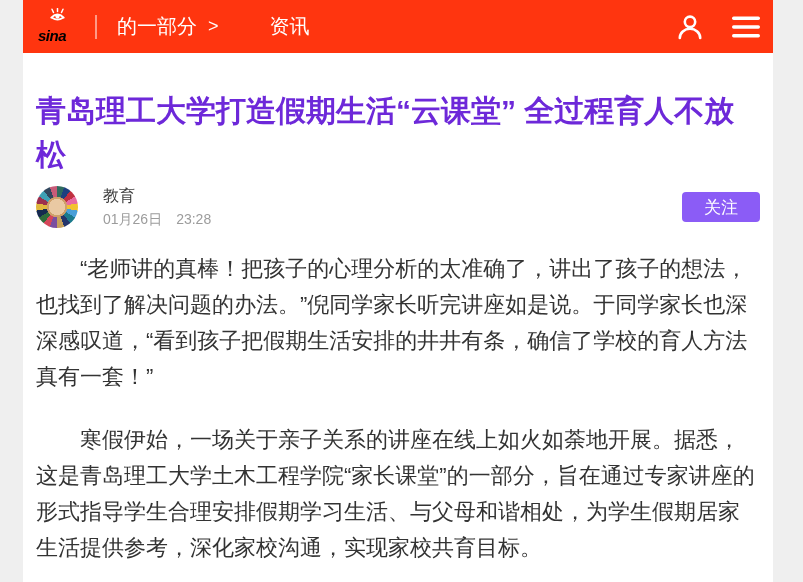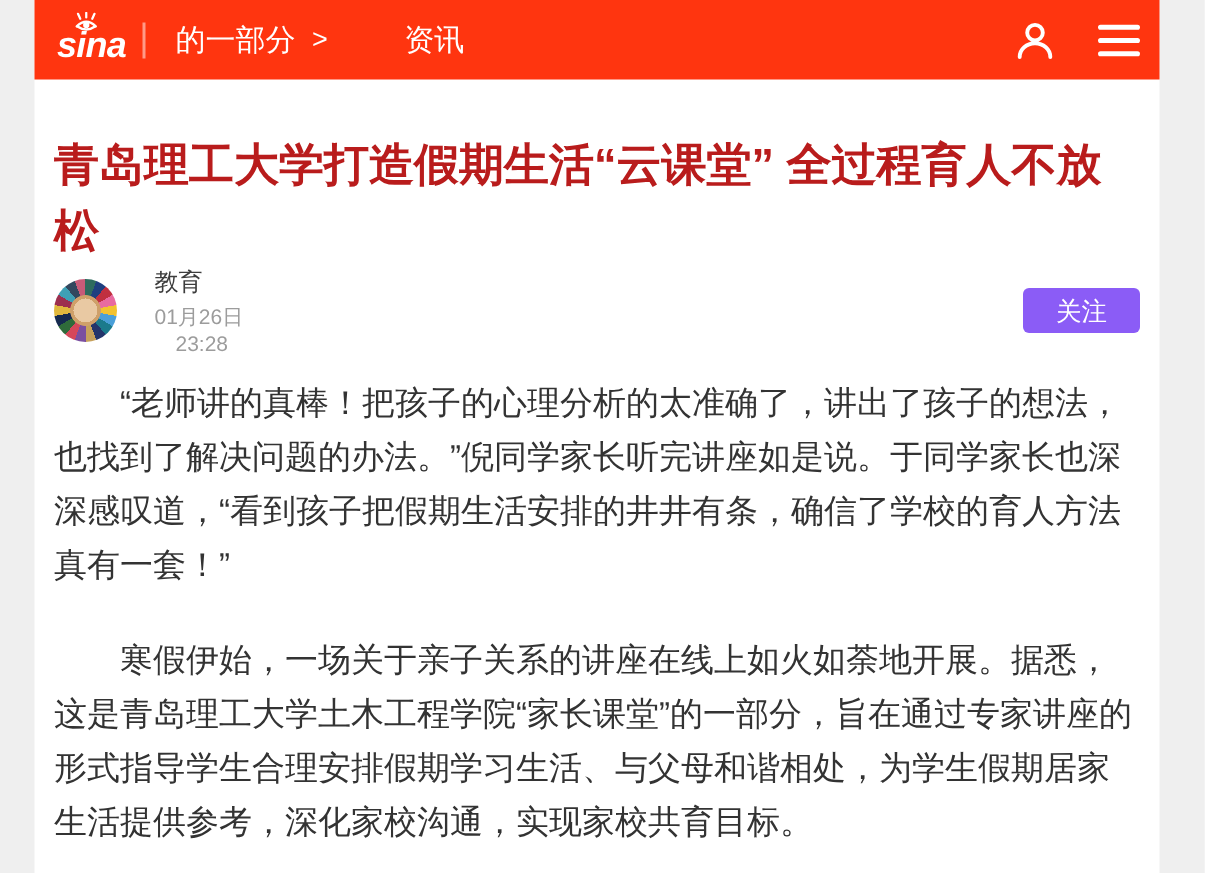--- a/index.html
+++ b/index.html
@@ -20,22 +20,22 @@
     height: 53px;
     background: #ff350f;
     display: flex;
     align-items: center;
     padding: 0 13px 0 15px;
     box-sizing: border-box;
   }
   .logo { position: relative; width: 46px; height: 38px; flex: 0 0 auto; cursor: pointer; }
   .logo-word {
     position: absolute; left: 0; bottom: 3px;
-    color: #ffffff; font-weight: bold; font-style: italic;
-    font-size: 24px; line-height: 1; letter-spacing: -0.5px;
+    color: #000000; font-weight: bold; font-style: italic;
+    font-size: 15px; line-height: 1; letter-spacing: -0.5px;
   }
   .logo-eye { position: absolute; left: 11px; top: 0; }
   .divider {
     width: 2px; height: 24px;
     background: rgba(255,255,255,0.5);
     margin-left: 11px; flex: 0 0 auto;
   }
   .crumbs {
     display: flex; align-items: center;
     color: #ffffff; font-size: 20px;
@@ -45,42 +45,42 @@
   .crumbs .sep { margin: 0 11px; font-size: 18px; }
   .crumbs .section { cursor: pointer; margin-left: 40px; }
   .spacer { flex: 1; }
   .icon-btn { cursor: pointer; display: block; flex: 0 0 auto; }
   .icon-user { margin-right: 27px; }
   
   .article { padding: 0 13px; }
   h1 {
     margin: 36px 0 0;
     font-size: 30px; line-height: 44px;
-    color: #b91c1c; font-weight: bold;
+    color: #6d28d9; font-weight: bold;
   }
   .author-row {
     display: flex; align-items: center;
     margin-top: 8px; height: 44px;
   }
   .avatar {
     width: 42px; height: 42px; border-radius: 50%;
     flex: 0 0 auto; cursor: pointer;
     background:
       radial-gradient(circle, #e9c9a3 0 8px, #cfa06a 8px 10px, rgba(0,0,0,0) 10.5px),
       conic-gradient(from 0deg,
         #2e6b5e 0 20deg,  #1e3f7f 20deg 40deg,  #c03040 40deg 60deg,
         #e86aa0 60deg 80deg, #f2c230 80deg 100deg, #4a9fd8 100deg 120deg,
         #1b7a8c 120deg 140deg, #24356b 140deg 160deg, #c7a15c 160deg 180deg,
         #7a4fa0 180deg 200deg, #d5475a 200deg 220deg, #2f6b3a 220deg 240deg,
         #152a4f 240deg 260deg, #e0b83e 260deg 280deg, #9c2f4e 280deg 300deg,
         #3fa0b5 300deg 320deg, #32475e 320deg 340deg, #c75b78 340deg 360deg);
   }
   .author-meta { margin-left: 25px; }
   .author-name { font-size: 16px; color: #3d3d3d; cursor: pointer; }
-  .author-time { font-size: 14px; color: #9c9c9c; margin-top: 4px; display: flex; flex-direction: column; }
+  .author-time { font-size: 14px; color: #9c9c9c; margin-top: 4px; display: flex; }
   .author-time .time { margin-left: 14px; }
   .follow {
     margin-left: auto;
     width: 78px; height: 30px;
     border: none; border-radius: 4px;
     background: #8b5cf6; color: #ffffff;
     font-size: 17px; font-family: inherit;
     cursor: pointer; padding: 0;
   }
   .article p {

